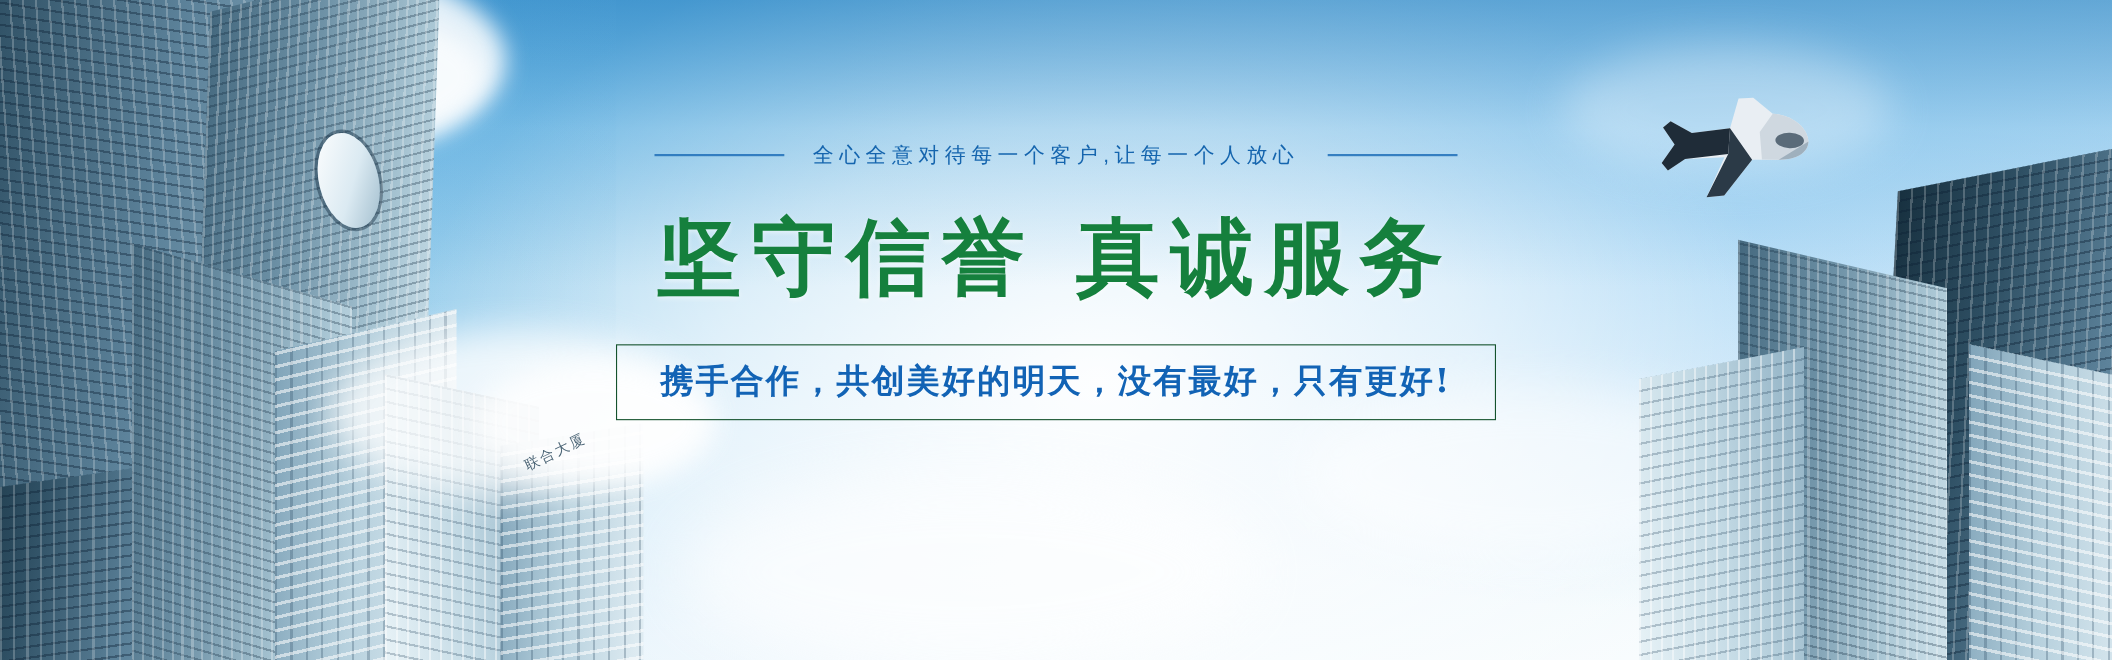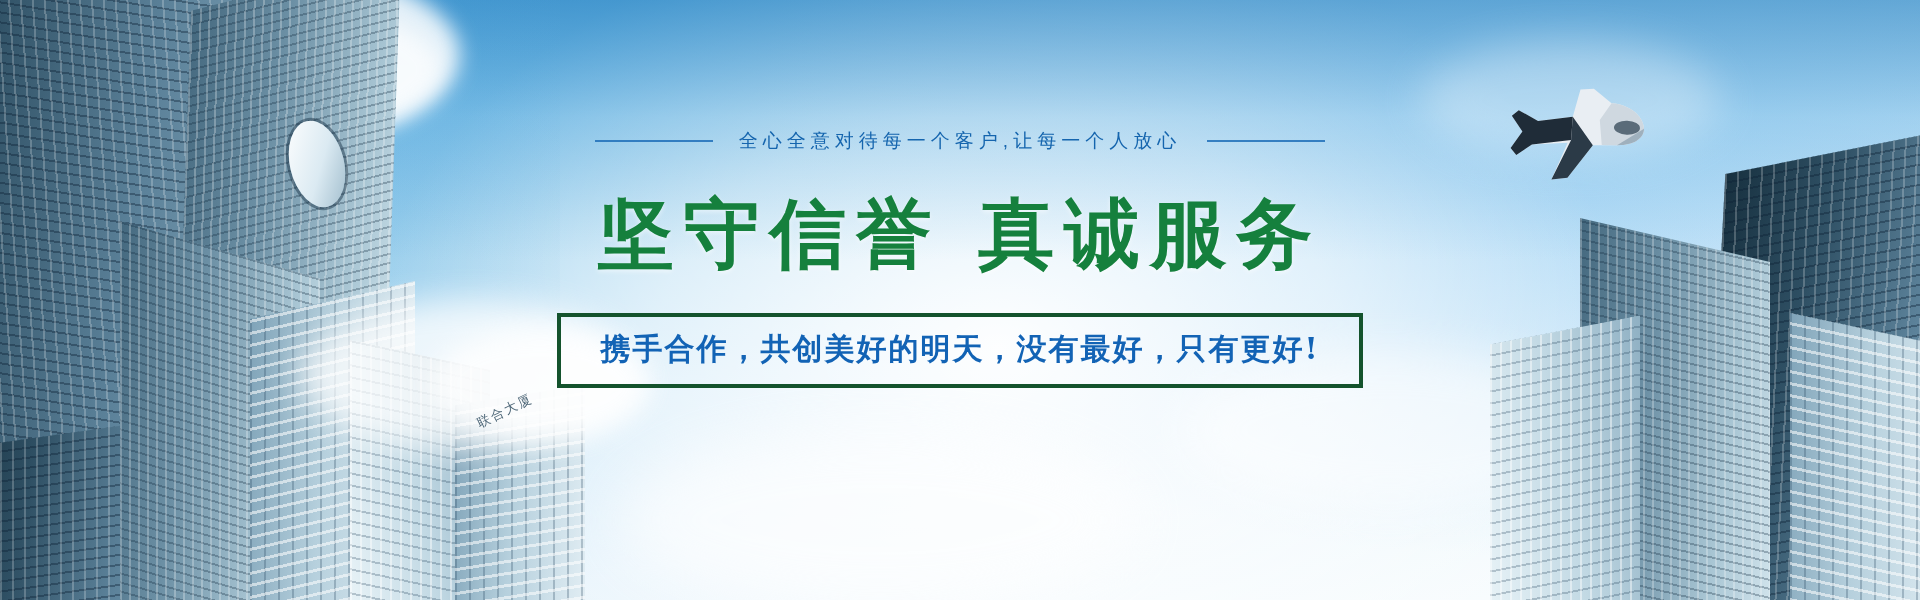--- a/index.html
+++ b/index.html
@@ -116,21 +116,21 @@
   }
   .headline{
     margin-top:30px;
     color:#15803d;
     font-size:76px;font-weight:bold;letter-spacing:10px;white-space:nowrap;
     font-family:"DejaVu Serif","Liberation Serif",serif;
     text-shadow:0 2px 5px rgba(255,255,255,.55);
   }
   .subtitle-box{
     margin-top:26px;
-    border:4px solid #14532d;
+    border:1px solid #14532d;
     padding:12px 39px 14px;
   }
   .subtitle{
     color:#1263b5;font-size:30px;font-weight:bold;letter-spacing:2px;white-space:nowrap;
     font-family:"DejaVu Serif","Liberation Serif",serif;
   }
 </style>
 </head>
 <body>
 

